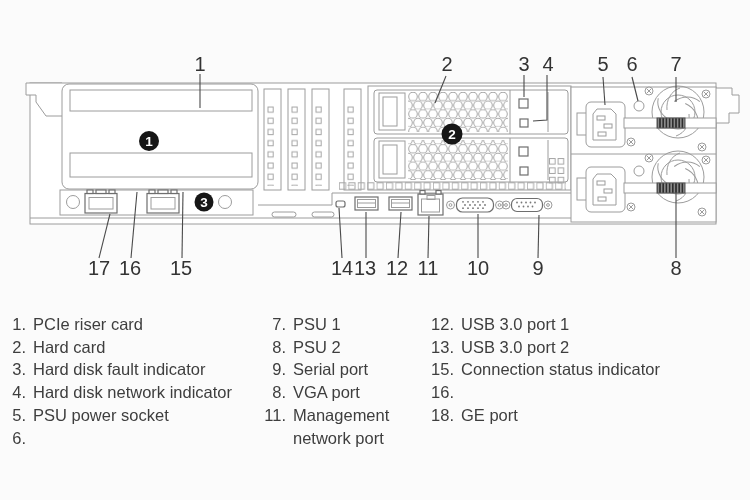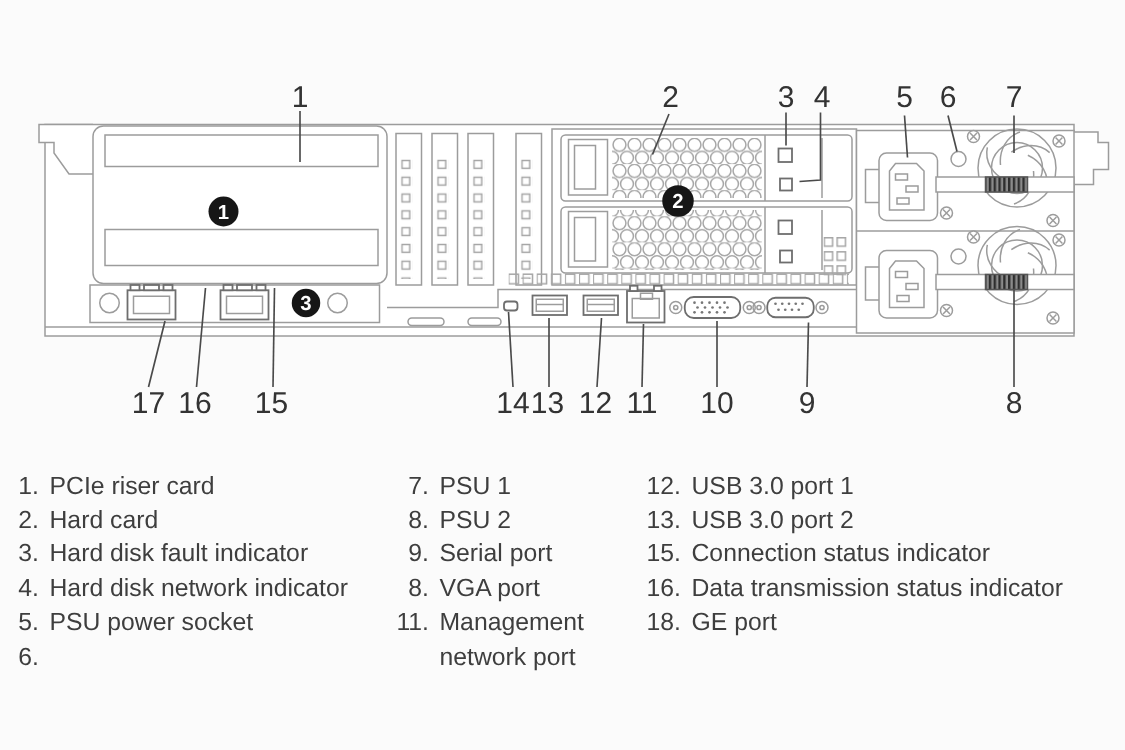--- a/index.html
+++ b/index.html
@@ -343,20 +343,19 @@
     <div class="lrow">
         <span class="lnum">13.</span>
         <span class="ltxt">USB 3.0 port 2</span>
       </div>
     <div class="lrow">
         <span class="lnum">15.</span>
         <span class="ltxt">Connection status indicator</span>
       </div>
     <div class="lrow">
         <span class="lnum">16.</span>
-        <span class="ltxt">Data transmission status indicator</span>
       </div>
     <div class="lrow">
         <span class="lnum">18.</span>
         <span class="ltxt">GE port</span>
       </div>
   </div>
 </div>
 
 </body></html>

